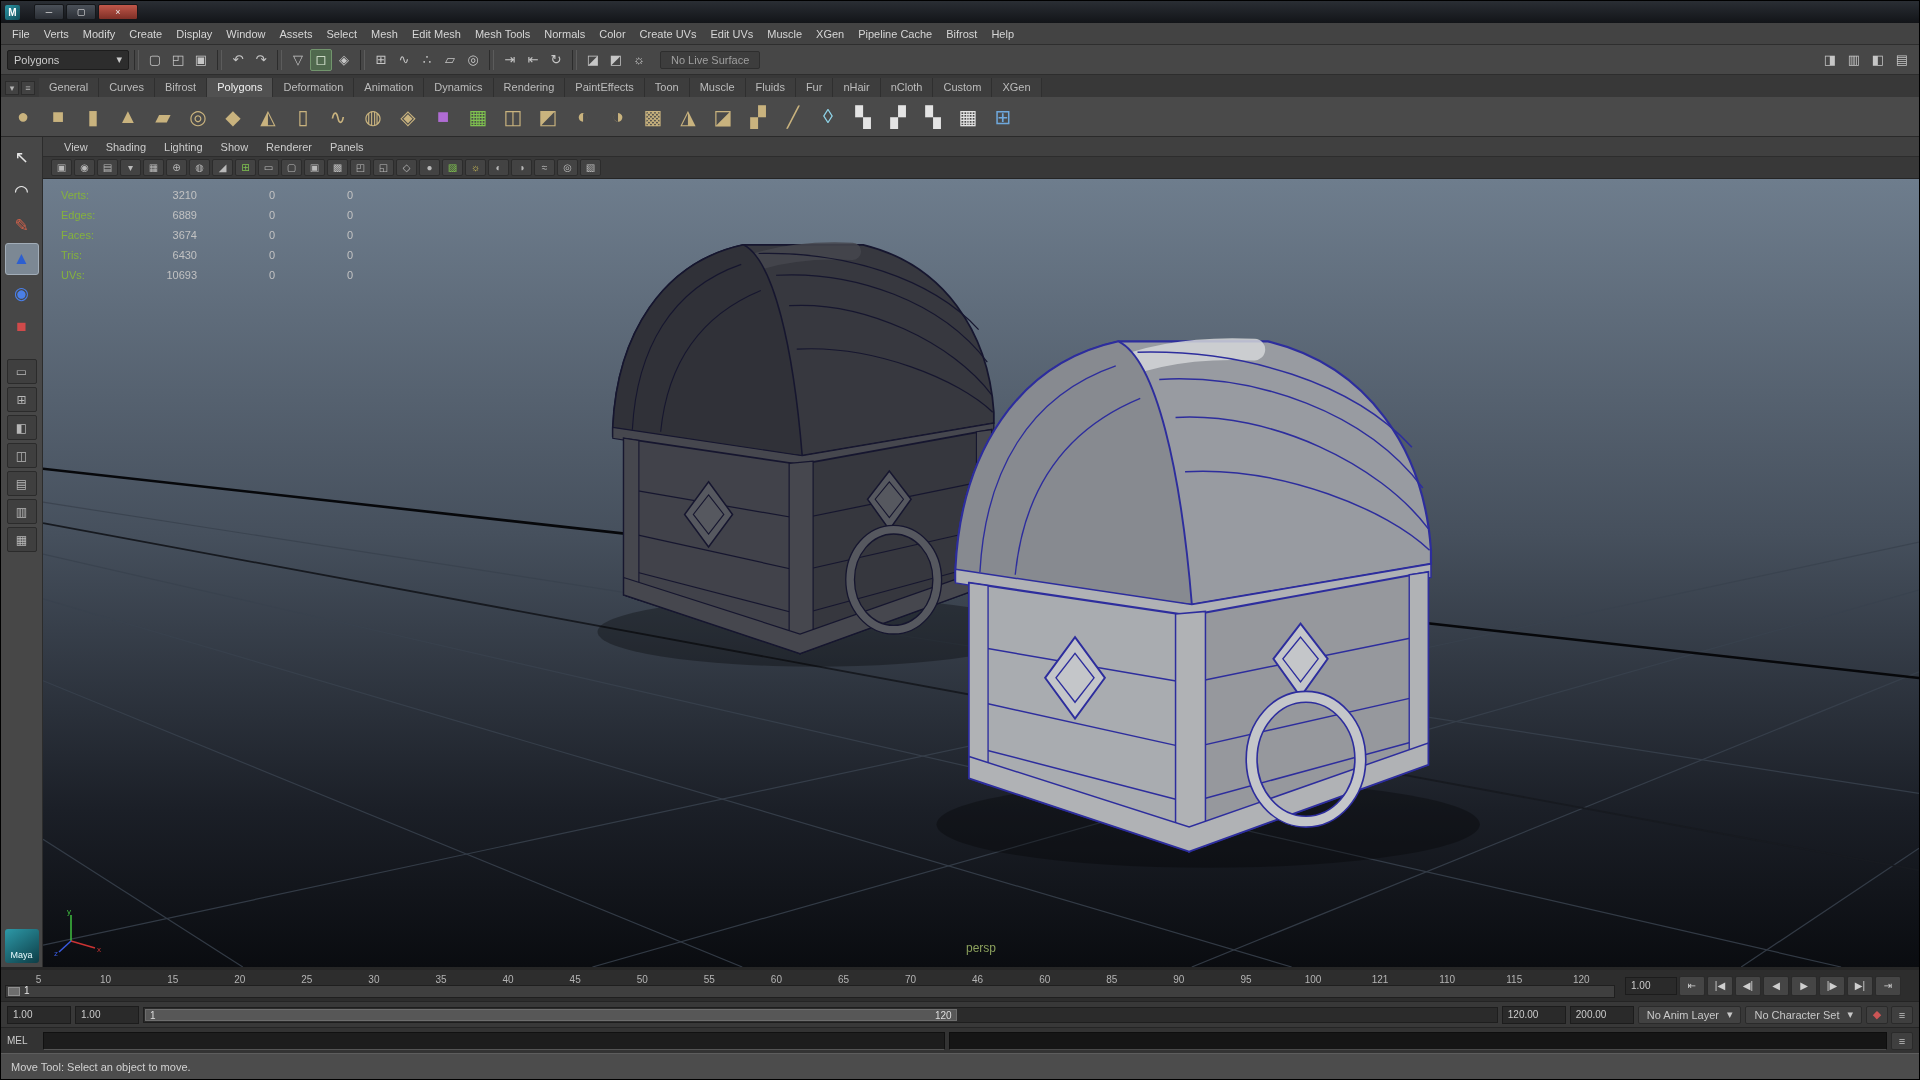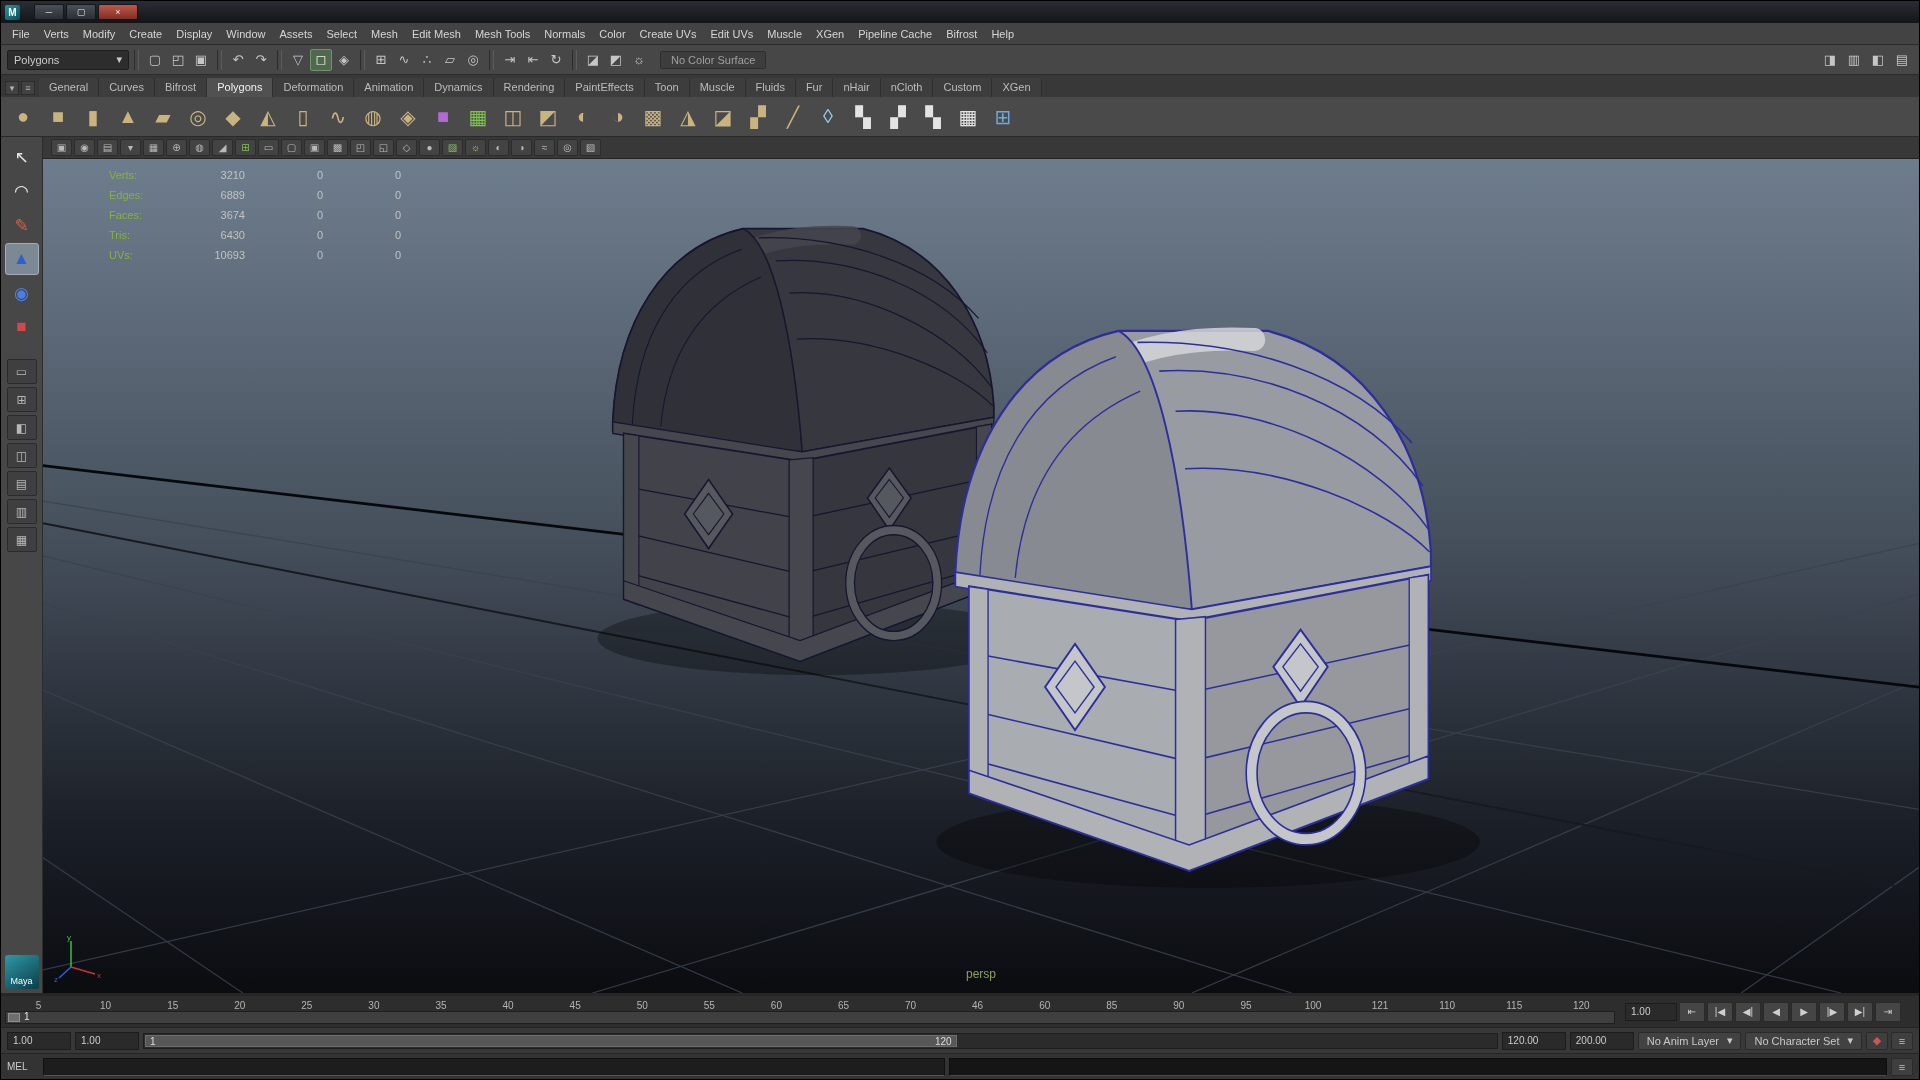--- a/index.html
+++ b/index.html
@@ -50,21 +50,21 @@
   .panel-col { flex:1; display:flex; flex-direction:column; min-width:0; }
   .panel-menubar { height:20px; background:#404040; border-bottom:1px solid #2d2d2d; display:flex; align-items:center; padding-left:12px; }
   .panel-menu-item { color:#cccccc; font-size:11px; padding:2px 9px; }
   .panel-toolbar { height:22px; background:#383838; border-bottom:1px solid #252525; display:flex; align-items:center; gap:2px; padding-left:8px; }
   .pt-icon { width:21px; height:17px; background:#434343; border:1px solid #2c2c2c; color:#b9b9b9; font-size:10px; display:flex; align-items:center; justify-content:center; border-radius:2px; }
 
   .viewport { position:relative; flex:1; min-height:0; background:#3a4450; overflow:hidden; }
   .vp-svg { position:absolute; inset:0; width:100%; height:100%; display:block; }
 
   .hud { position:absolute; left:18px; top:6px; font-size:11px; line-height:20px; }
-  .hud-row { display:flex;margin-left:48px; }
+  .hud-row { display:flex; }
   .hud-label { width:58px; color:#85b23d; }
   .hud-val { width:78px; text-align:right; color:#c2c2c2; }
 
   .persp-label { position:absolute; left:50%; bottom:12px; transform:translateX(-50%); color:#8ba05c; font-size:12px; }
   .axis-widget { position:absolute; left:10px; bottom:10px; }
 
   
   .time-slider { height:34px; background:#2d2d2d; border-top:3px solid #262626; display:flex; flex:0 0 auto; }
   .timeline-left { flex:1; display:flex; flex-direction:column; min-width:0; padding:1px 4px 2px; }
   .ticks { display:flex; height:14px; align-items:flex-end; }
@@ -173,21 +173,21 @@
         <div class="sl-icon" data-name="output-operations-icon">⇤</div>
         <div class="sl-icon" data-name="construction-history-icon">↻</div>
       </div>
     <div class="grip" data-name="toolbar-grip"></div>
     <div class="icon-group">
 
     <div class="sl-icon" data-name="render-current-frame-icon">◪</div>
         <div class="sl-icon" data-name="ipr-render-icon">◩</div>
         <div class="sl-icon" data-name="render-settings-icon">☼</div>
       </div>
-    <div class="live-surface" data-name="no-live-surface-field">No Color Surface</div>
+    <div class="live-surface" data-name="no-live-surface-field">No Live Surface</div>
     <div class="sl-right">
 
     <div class="sl-icon" data-name="show-modeling-toolkit-icon">◨</div>
         <div class="sl-icon" data-name="show-attribute-editor-icon">▥</div>
         <div class="sl-icon" data-name="show-tool-settings-icon">◧</div>
         <div class="sl-icon" data-name="show-channel-box-icon">▤</div>
       </div>
   </div>
 
   <div class="shelf-tabs-row" data-name="shelf-tab-bar">
@@ -270,20 +270,29 @@
           <div class="layout-btn" data-name="persp-outliner-layout-button">◧</div>
           <div class="layout-btn" data-name="top-persp-layout-button">◫</div>
           <div class="layout-btn" data-name="persp-graph-layout-button">▤</div>
           <div class="layout-btn" data-name="hypershade-layout-button">▥</div>
           <div class="layout-btn" data-name="custom-layout-button">▦</div>
         </div>
       <div class="maya-logo" data-name="maya-logo-button">Maya</div>
     </div>
 
     <div class="panel-col">
+      <div class="panel-menubar" data-name="panel-menu-bar">
+
+      <span class="panel-menu-item" data-name="panel-menu-item">View</span>
+          <span class="panel-menu-item" data-name="panel-menu-item">Shading</span>
+          <span class="panel-menu-item" data-name="panel-menu-item">Lighting</span>
+          <span class="panel-menu-item" data-name="panel-menu-item">Show</span>
+          <span class="panel-menu-item" data-name="panel-menu-item">Renderer</span>
+          <span class="panel-menu-item" data-name="panel-menu-item">Panels</span>
+        </div>
       <div class="panel-toolbar" data-name="panel-toolbar">
 
       <div class="pt-icon" data-name="select-camera-icon">▣</div>
           <div class="pt-icon" data-name="lock-camera-icon">◉</div>
           <div class="pt-icon" data-name="camera-attributes-icon">▤</div>
           <div class="pt-icon" data-name="bookmarks-icon">▾</div>
           <div class="pt-icon" data-name="image-plane-icon">▦</div>
           <div class="pt-icon" data-name="two-d-pan-zoom-icon">⊕</div>
           <div class="pt-icon" data-name="oversampling-icon">◍</div>
           <div class="pt-icon" data-name="grease-pencil-icon">◢</div>
@@ -488,14 +497,17 @@
       </div>
   </div>
 
   <div class="command-line" data-name="command-line">
     <div class="mel-label" data-name="command-language-toggle">MEL</div>
     <input class="mel-input" data-name="mel-command-input" type="text" style="">
     <div class="mel-output" data-name="command-feedback-field"></div>
     <div class="rs-icon" data-name="script-editor-icon">≡</div>
   </div>
 
+  <div class="help-line" data-name="help-line">
+    <span data-name="help-text">Move Tool: Select an object to move.</span>
+  </div>
 
 </div>
 
 </body></html>

